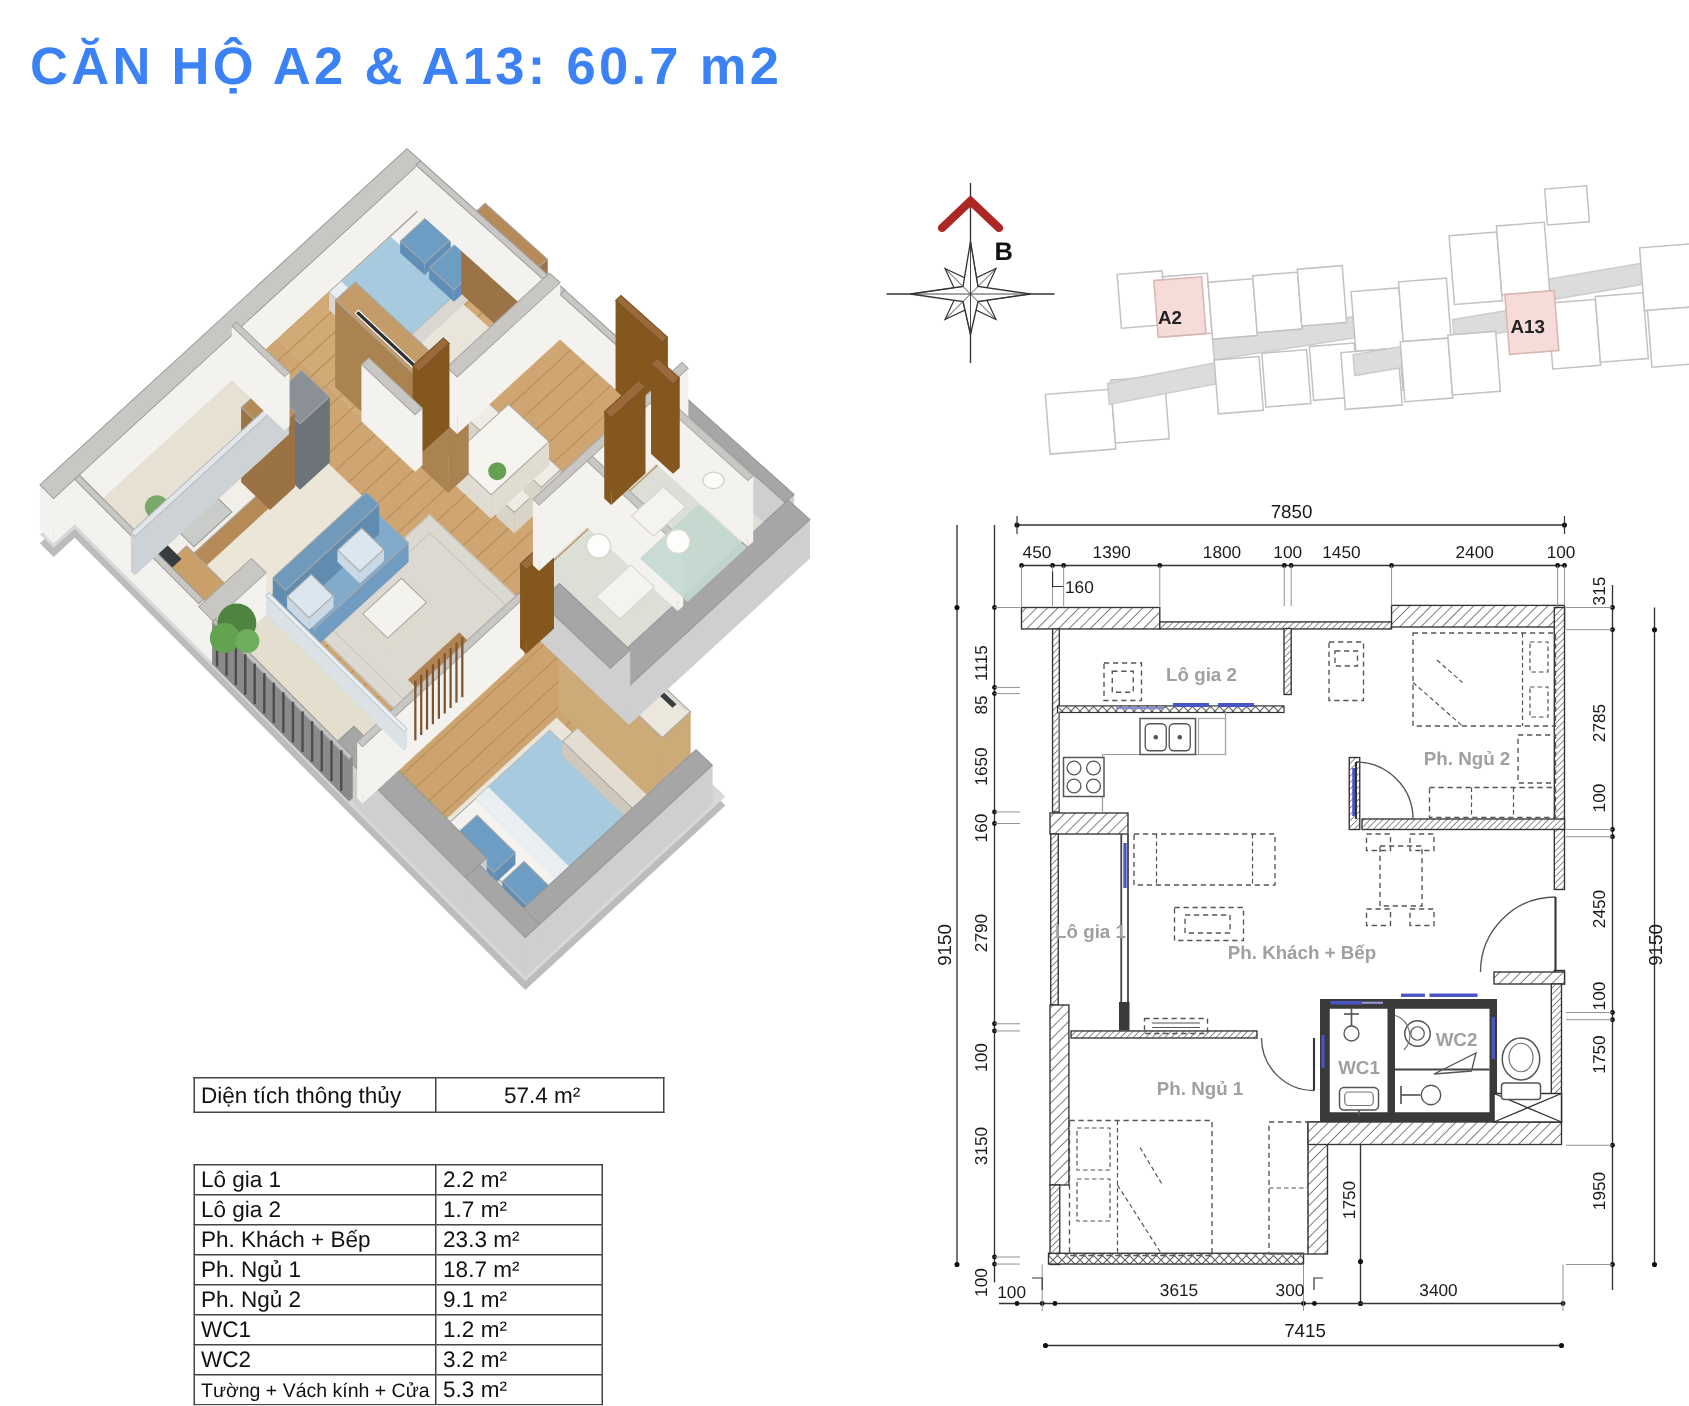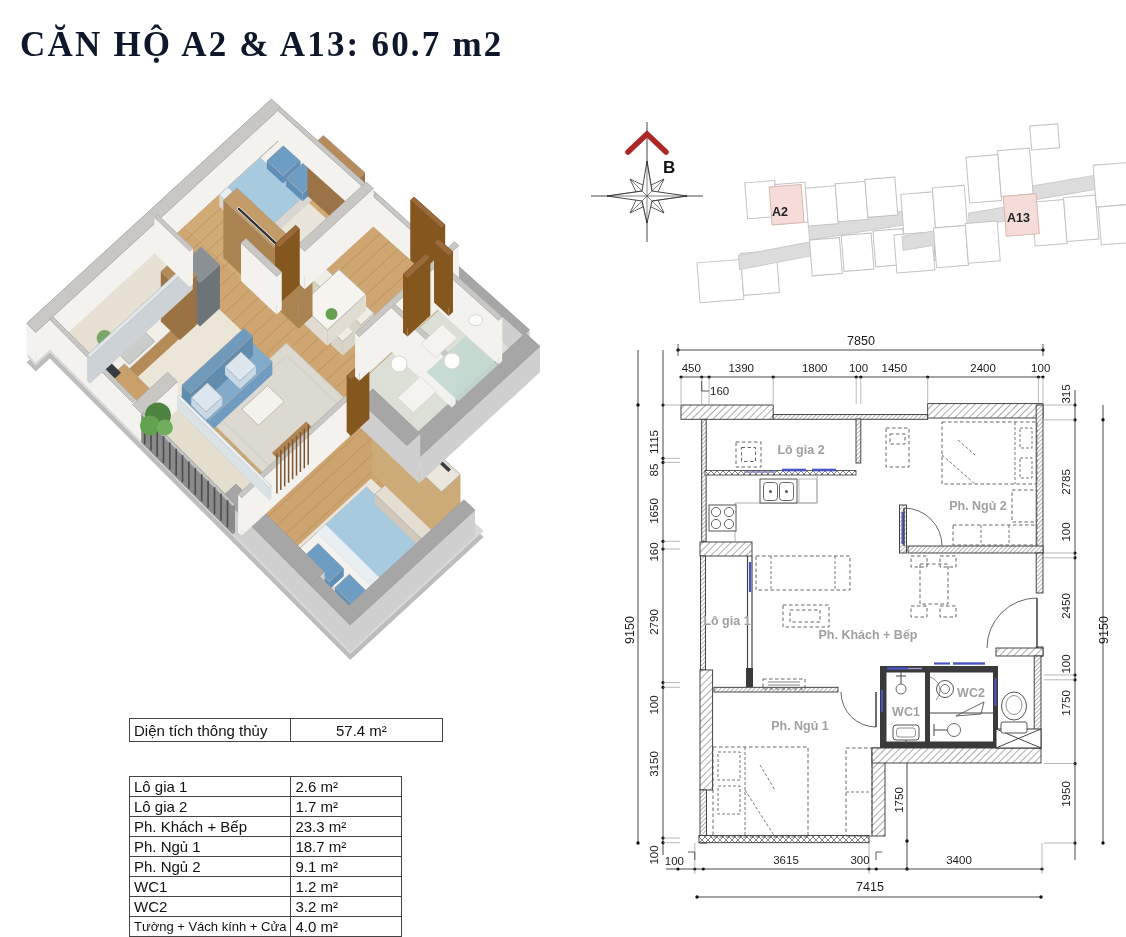--- a/index.html
+++ b/index.html
@@ -6,21 +6,21 @@
   #page{position:relative;width:1126px;height:937px;background:#fff;overflow:hidden;
         font-family:"Liberation Sans", sans-serif;}
   .abs{position:absolute;}
   table{border-collapse:collapse;font-family:"Liberation Sans", sans-serif;margin-top:32px;}
   td{border:1px solid #444;padding:0 4px;vertical-align:middle;white-space:nowrap;}
 </style>
 </head>
 <body>
 <div id="page">
 
-  <div class="abs" style="left:20px;top:25px;font-size:35px;font-weight:bold;color:#0f172a;letter-spacing:2.2px;font-family:Liberation Serif, serif;">CĂN HỘ A2 &amp; A13: 60.7 m2</div>
+  <div class="abs" style="left:20px;top:25px;font-size:35px;font-weight:bold;color:#3b82f6;letter-spacing:2.2px;">CĂN HỘ A2 &amp; A13: 60.7 m2</div>
 
   <svg class="abs" style="left:0;top:95px;" width="563" height="610" viewBox="0 95 563 610">
 
 <polygon points="26.6,362.2 271.3,138.1 526.7,367.1 413.8,471.0 483.6,537.0 350.2,660.0 49.8,358.5 35.7,371.4" fill="#bcbcbc"></polygon>
 <polygon points="26.6,356.2 271.3,132.1 526.7,361.1 413.8,465.0 483.6,531.0 350.2,654.0 49.8,352.5 35.7,365.4" fill="#d8d8d8"></polygon>
 
 <polygon points="52.9,346.7 154.6,253.5 189.7,287.1 87.3,381.0" fill="#e7e1d3"></polygon>
 
 <polygon points="87.3,381.0 192.9,284.2 249.1,337.7 142.0,435.9" fill="#ece6d8"></polygon>
 
@@ -988,21 +988,21 @@
           <td style="width:152px;">Diện tích thông thủy</td>
           <td style="width:102px;padding-left:45px;">57.4 m²</td>
         </tr>
   </tbody>
     </table>
 
   <table class="abs" style="left:129px;top:744px;font-size:15px;color:#111;">
     <tbody>
         <tr style="height:20px;">
           <td style="width:152px;">Lô gia 1</td>
-          <td style="width:102px;">2.6 m²</td>
+          <td style="width:102px;">2.2 m²</td>
         </tr>
     <tr style="height:20px;">
           <td>Lô gia 2</td>
           <td>1.7 m²</td>
         </tr>
     <tr style="height:20px;">
           <td>Ph. Khách + Bếp</td>
           <td>23.3 m²</td>
         </tr>
     <tr style="height:20px;">
@@ -1016,17 +1016,17 @@
     <tr style="height:20px;">
           <td>WC1</td>
           <td>1.2 m²</td>
         </tr>
     <tr style="height:20px;">
           <td>WC2</td>
           <td>3.2 m²</td>
         </tr>
     <tr style="height:20px;">
           <td style="font-size:13px;">Tường + Vách kính + Cửa</td>
-          <td>4.0 m²</td>
+          <td>5.3 m²</td>
         </tr>
   </tbody>
     </table>
 </div>
 
 </body></html>

